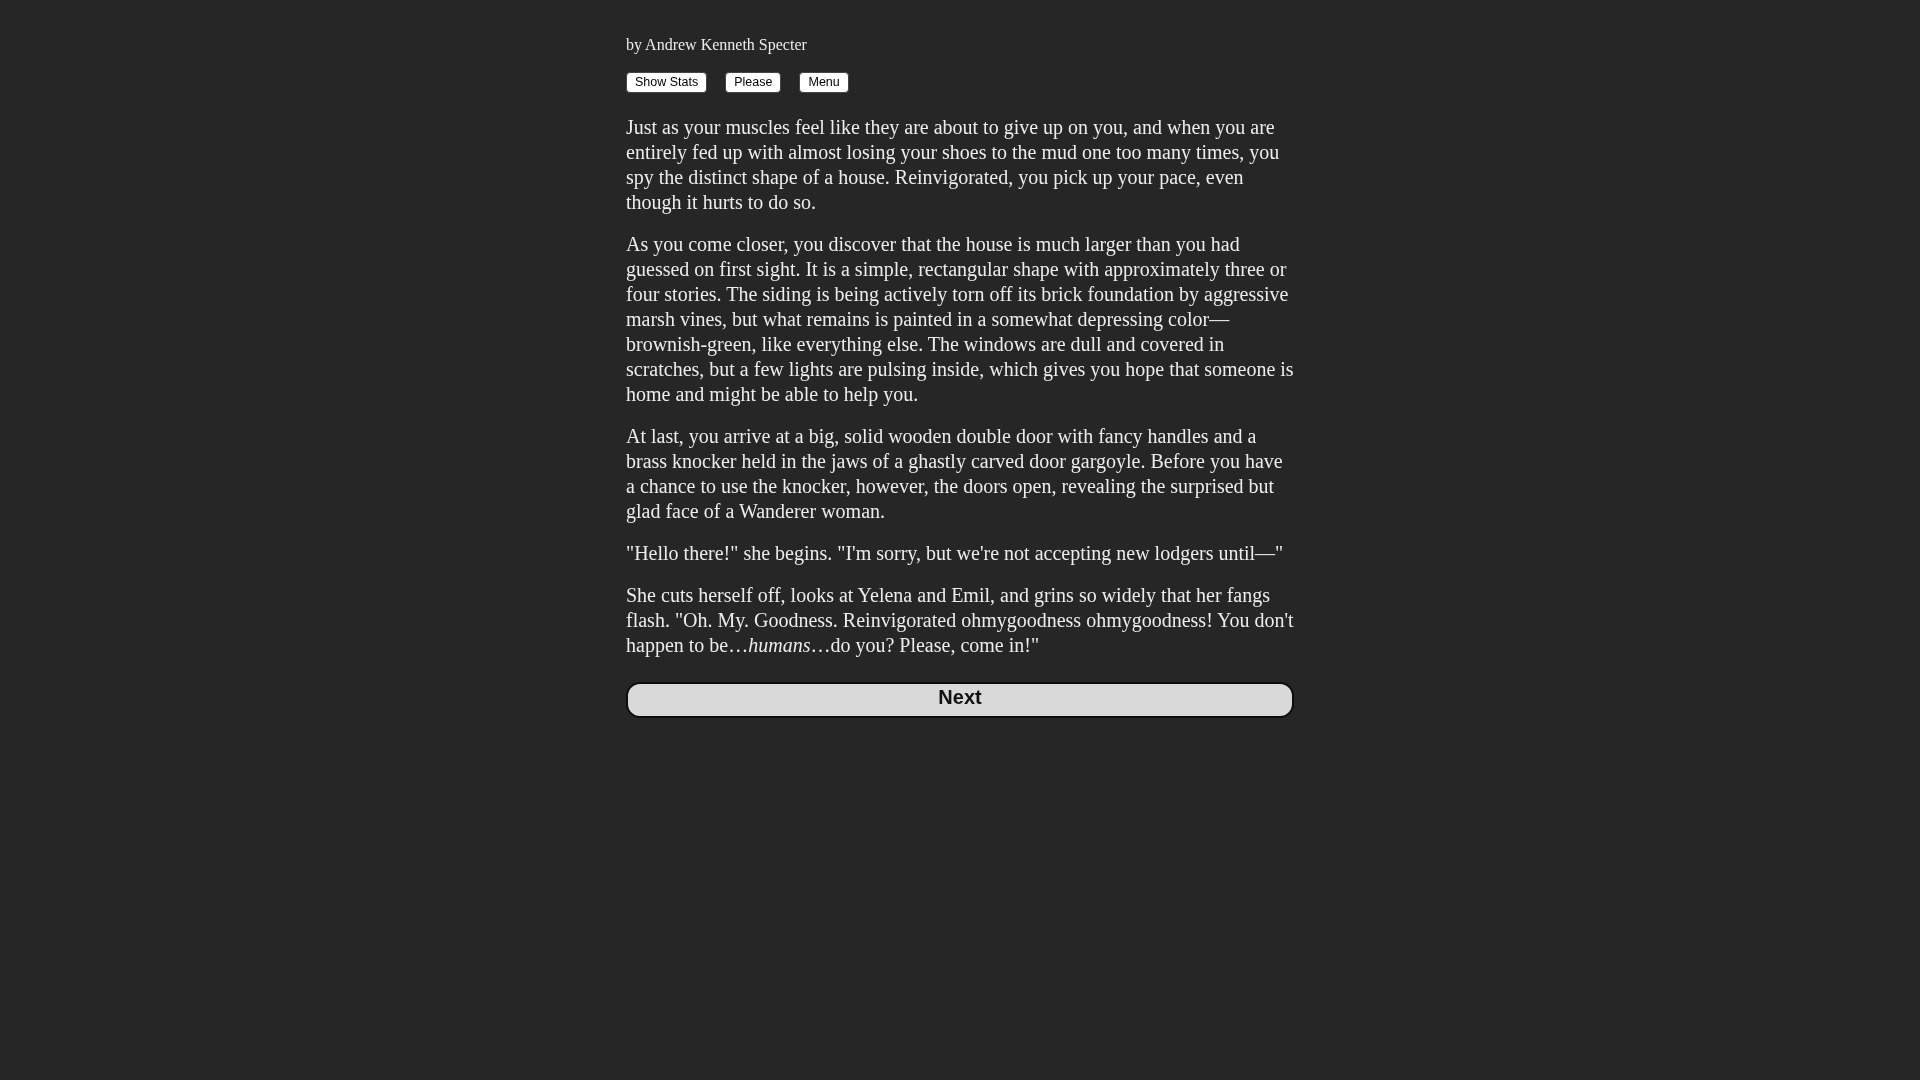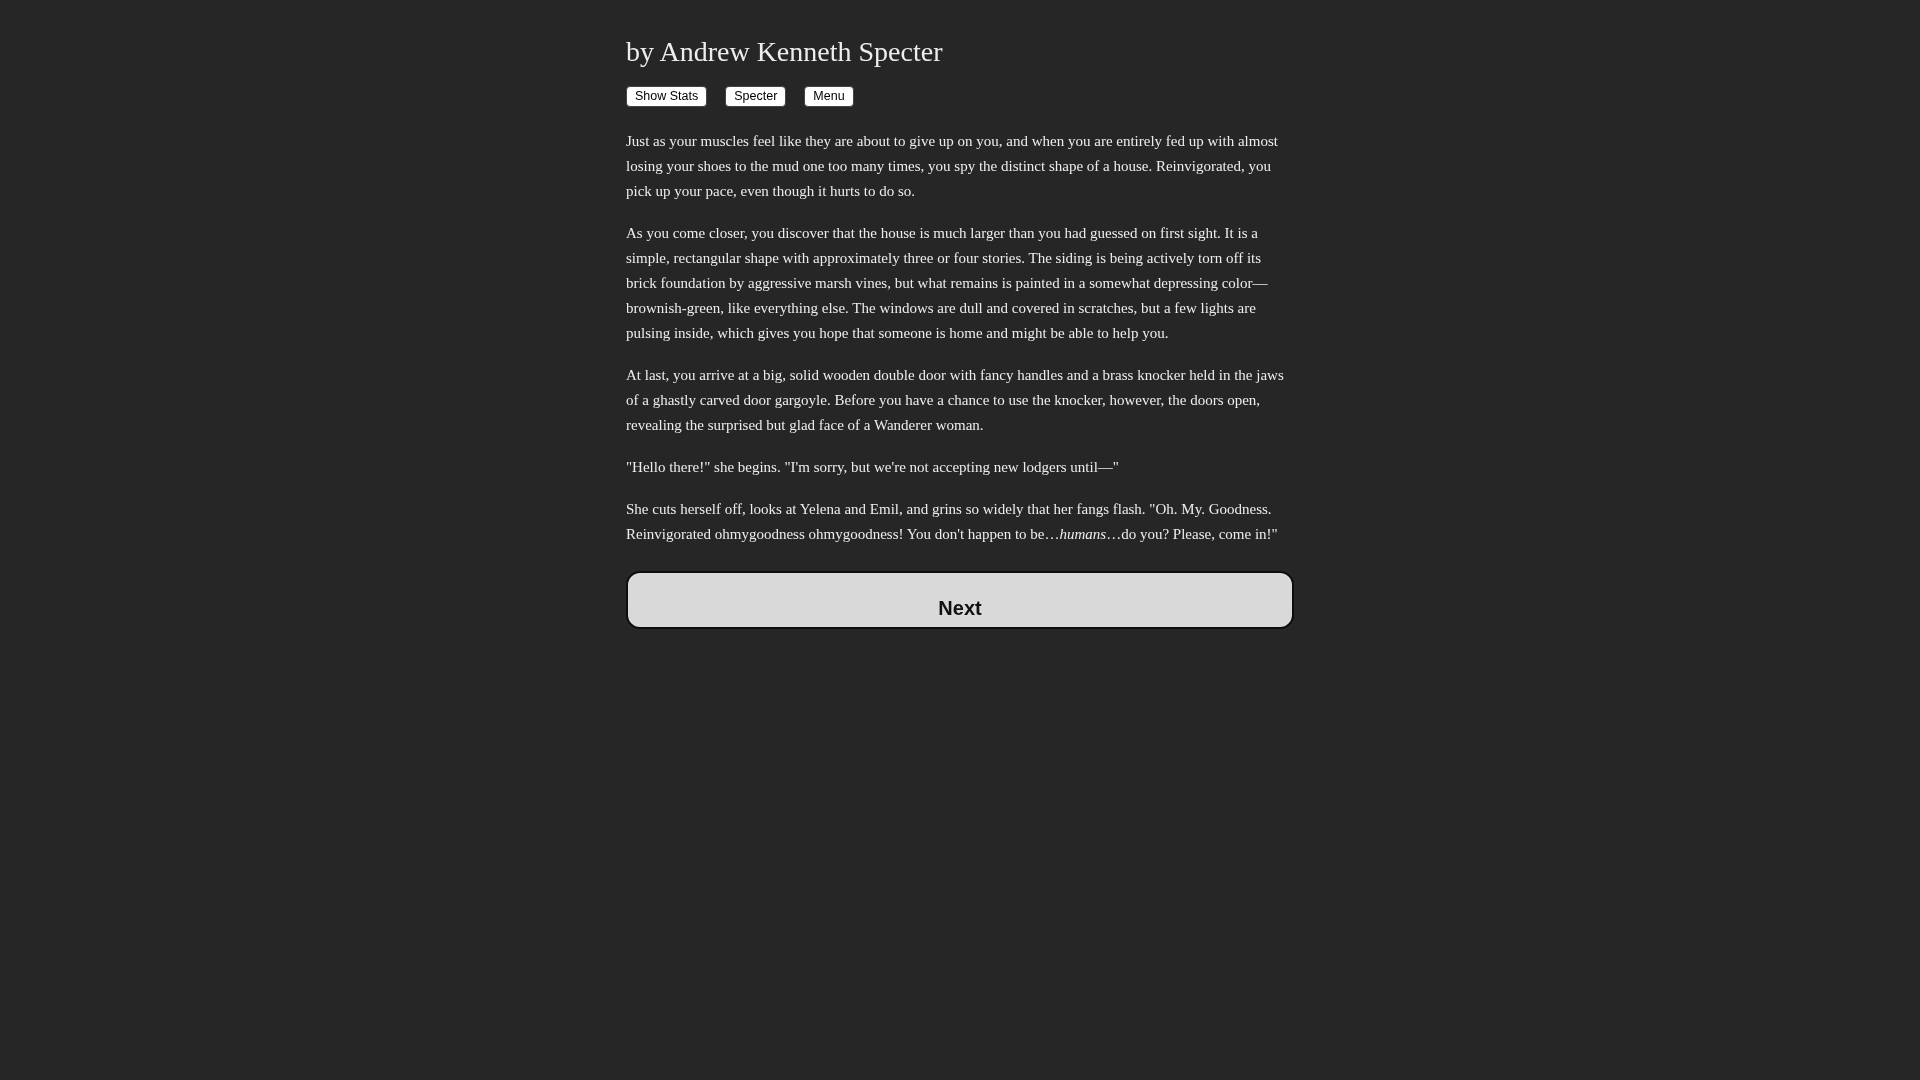--- a/index.html
+++ b/index.html
@@ -19,21 +19,21 @@
     margin: 0 auto;
     padding-top: 20px;
   }
   h1.game-title {
     font-size: 27px;
     font-weight: normal;
     margin: 0;
     letter-spacing: 0.2px;
   }
   .author {
-    font-size: 28px;
+    font-size: 16px;
     margin-top: 16px;
   }
   .toolbar {
     margin-top: 18px;
   }
   .toolbar button {
     font-family: "Liberation Sans", sans-serif;
     font-size: 12.5px;
     color: #000000;
     background: #ffffff;
@@ -41,55 +41,55 @@
     border-radius: 4px;
     padding: 2px 8px 3px;
     margin-right: 14px;
     cursor: pointer;
     text-align: right;
   }
   .story {
     margin-top: 22px;
   }
   .story p {
-    font-size: 15px;
+    font-size: 20px;
     line-height: 25px;
     margin: 0 0 17px 0;
   }
   .story .em {
     font-style: italic;
   }
   button.next-btn {
     display: block;
     box-sizing: border-box;
     width: 100%;
     margin-top: 24px;
     background: #d9d9d9;
     color: #111111;
     font-family: "Liberation Sans", sans-serif;
     font-size: 20px;
     font-weight: bold;
     text-align: center;
-    padding: 24px 0 7px;
+    padding: 2px 0 7px;
     border: 2px solid #0d0d0d;
     border-radius: 14px;
     cursor: pointer;
   }
 </style>
 </head>
 <body>
 
 <div class="container">
 
 
   <div class="author">by Andrew Kenneth Specter</div>
 
   <div class="toolbar">
     <button>Show Stats</button>
-    <button>Specter</button>
+    <button>Please</button>
     <button>Menu</button>
   </div>
 
   <div class="story">
       <p><span>Just as your muscles feel like they are about to give up on you, and when you are entirely fed up with almost losing your shoes to the mud one too many times, you spy the distinct shape of a house. Reinvigorated, you pick up your pace, even though it hurts to do so.</span></p>
       <p><span>As you come closer, you discover that the house is much larger than you had guessed on first sight. It is a simple, rectangular shape with approximately three or four stories. The siding is being actively torn off its brick foundation by aggressive marsh vines, but what remains is painted in a somewhat depressing color—brownish-green, like everything else. The windows are dull and covered in scratches, but a few lights are pulsing inside, which gives you hope that someone is home and might be able to help you.</span></p>
       <p><span>At last, you arrive at a big, solid wooden double door with fancy handles and a brass knocker held in the jaws of a ghastly carved door gargoyle. Before you have a chance to use the knocker, however, the doors open, revealing the surprised but glad face of a Wanderer woman.</span></p>
       <p><span>"Hello there!" she begins. "I'm sorry, but we're not accepting new lodgers until—"</span></p>
       <p><span>She cuts herself off, looks at Yelena and Emil, and grins so widely that her fangs flash. "Oh. My. Goodness. Reinvigorated ohmygoodness ohmygoodness! You don't happen to be…</span><span class="em">humans</span><span>…do you? Please, come in!"</span></p>
     </div>

